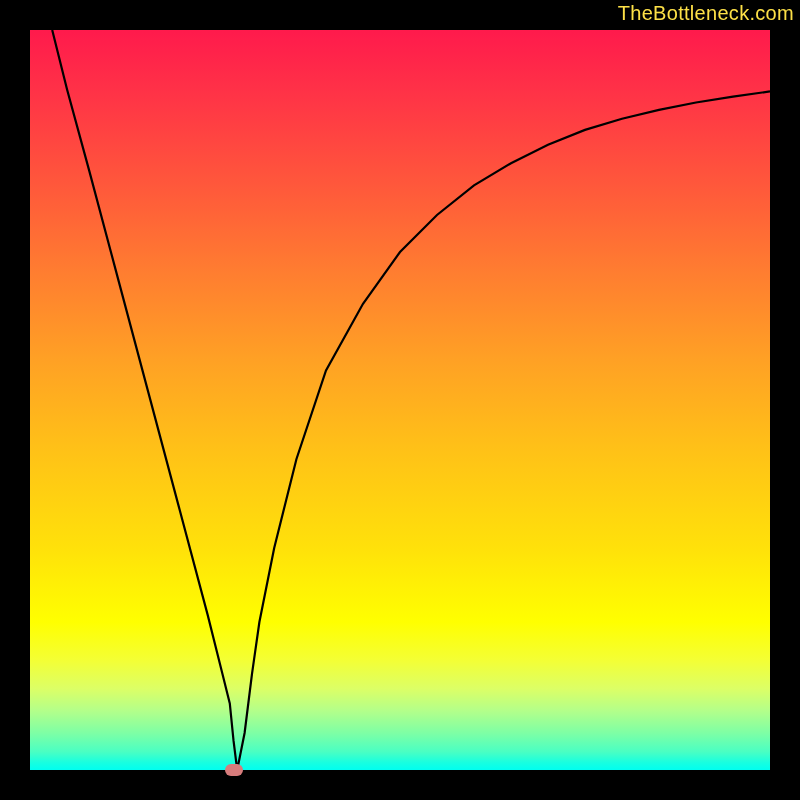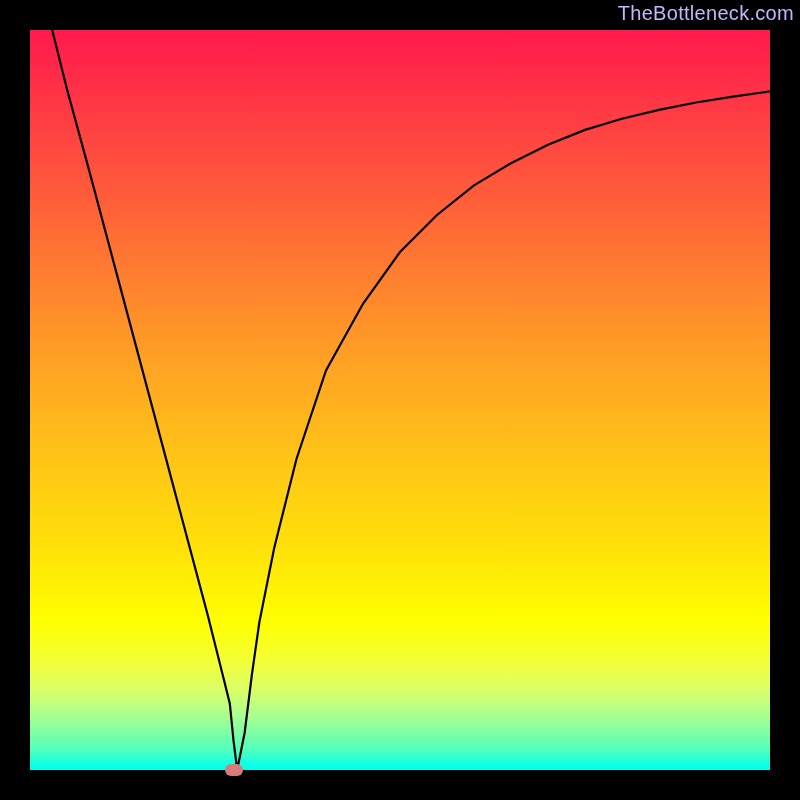--- a/index.html
+++ b/index.html
@@ -47,21 +47,21 @@
     left: 0;
     top: 0;
     width: 740px;
     height: 740px;
     pointer-events: none;
   }
   .watermark {
     position: absolute;
     top: 2px;
     right: 6px;
-    color: #c4b5fd;
+    color: #fde047;
     font-size: 20px;
     font-weight: 500;
     letter-spacing: 0.3px;
   }
   .marker {
     position: absolute;
     width: 18px;
     height: 12px;
     background: #d77c7c;
     border-radius: 6px;

